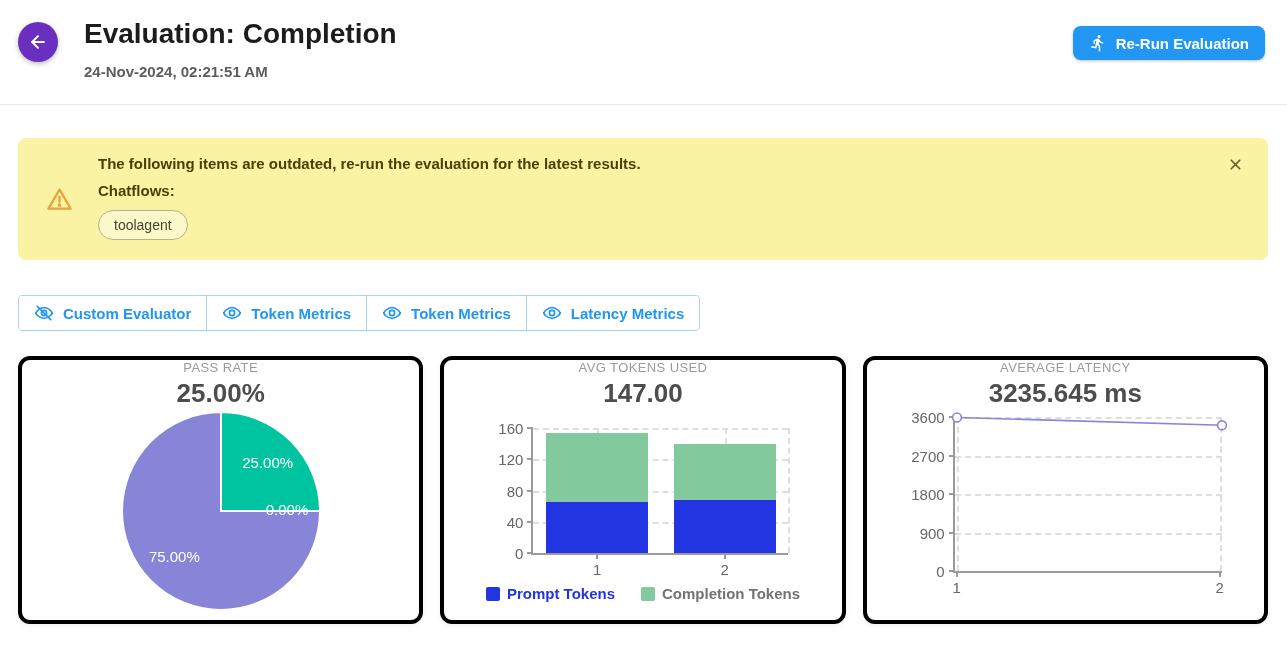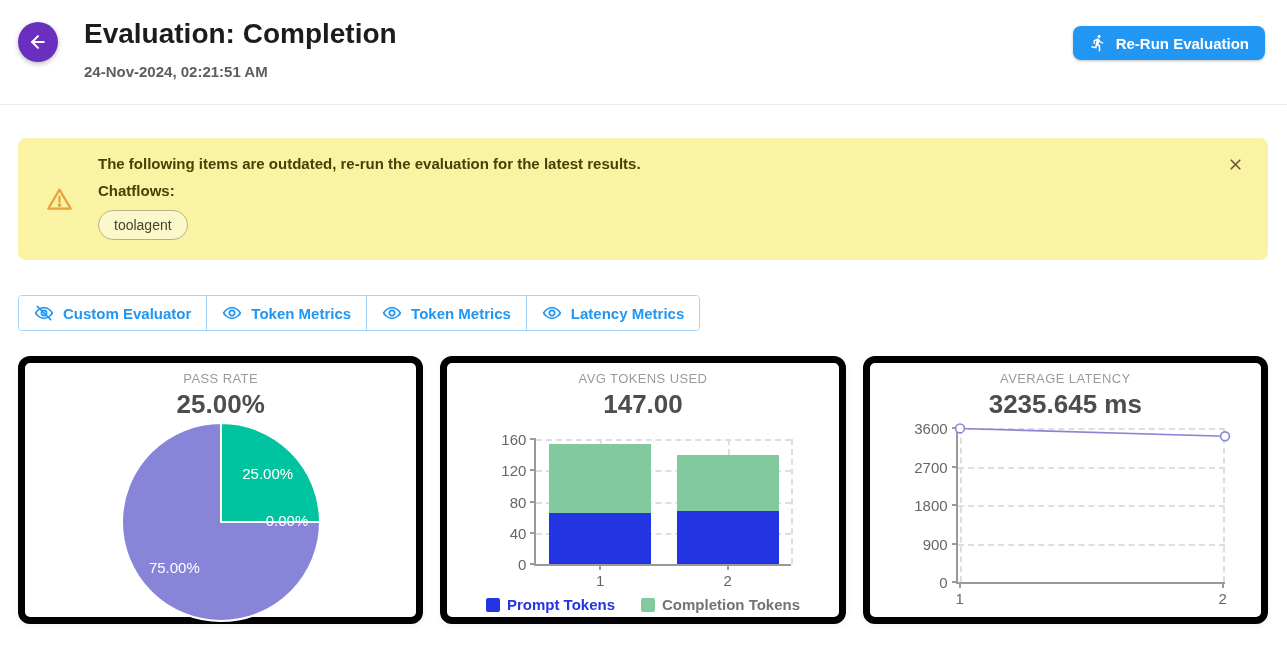--- a/index.html
+++ b/index.html
@@ -41,23 +41,23 @@
                   border:1px solid var(--accent-blue-border,#a6d4f9); border-radius:4px;
                   overflow:hidden; background:#fff; }
   .toggle-btn { display:flex; align-items:center; gap:9px; padding:7px 15px;
                 background:#fff; border:none; font-family:inherit;
                 border-right:1px solid var(--accent-blue-border,#a6d4f9);
                 color:var(--accent-blue,#2196f3); font-size:15px; font-weight:600; cursor:pointer; }
   .toggle-btn:last-child { border-right:none; }
 
   
   .cards { display:flex; gap:17px; margin:25px 19px 0 18px; }
-  .card { flex:1; height:268px; background:#fff; border:7px solid #000000;
+  .card { flex:1; height:268px; background:#fff; border:4px solid #000000;
           border-radius:12px; box-shadow:0 2px 6px rgba(0,0,0,.05);
-          padding-top:8px; position:relative; }
+          padding-top:0; position:relative; }
   .card-title { text-align:center; font-size:13px; letter-spacing:.4px; color:#9b9b9b; }
   .card-value { text-align:center; font-size:26px; font-weight:700; color:#4d4d4d; margin-top:3px; }
   .pie-svg { display:block; margin:2px auto 0; }
   .pie-label { font-size:15px; fill:#fff; }
   .chart-area { position:relative; height:160px; margin-top:6px; }
 
   .plot { position:absolute; border-left:2px solid #9a9a9a; border-bottom:2px solid #9a9a9a; }
   .bar-plot  { left:87px; top:13px; width:257px; height:127px; }
   .line-plot { left:86px; top:2px;  width:269px; height:156px; }
   .grid-h { position:absolute; left:0; right:0; height:0; border-top:2px dashed #dedede; }

